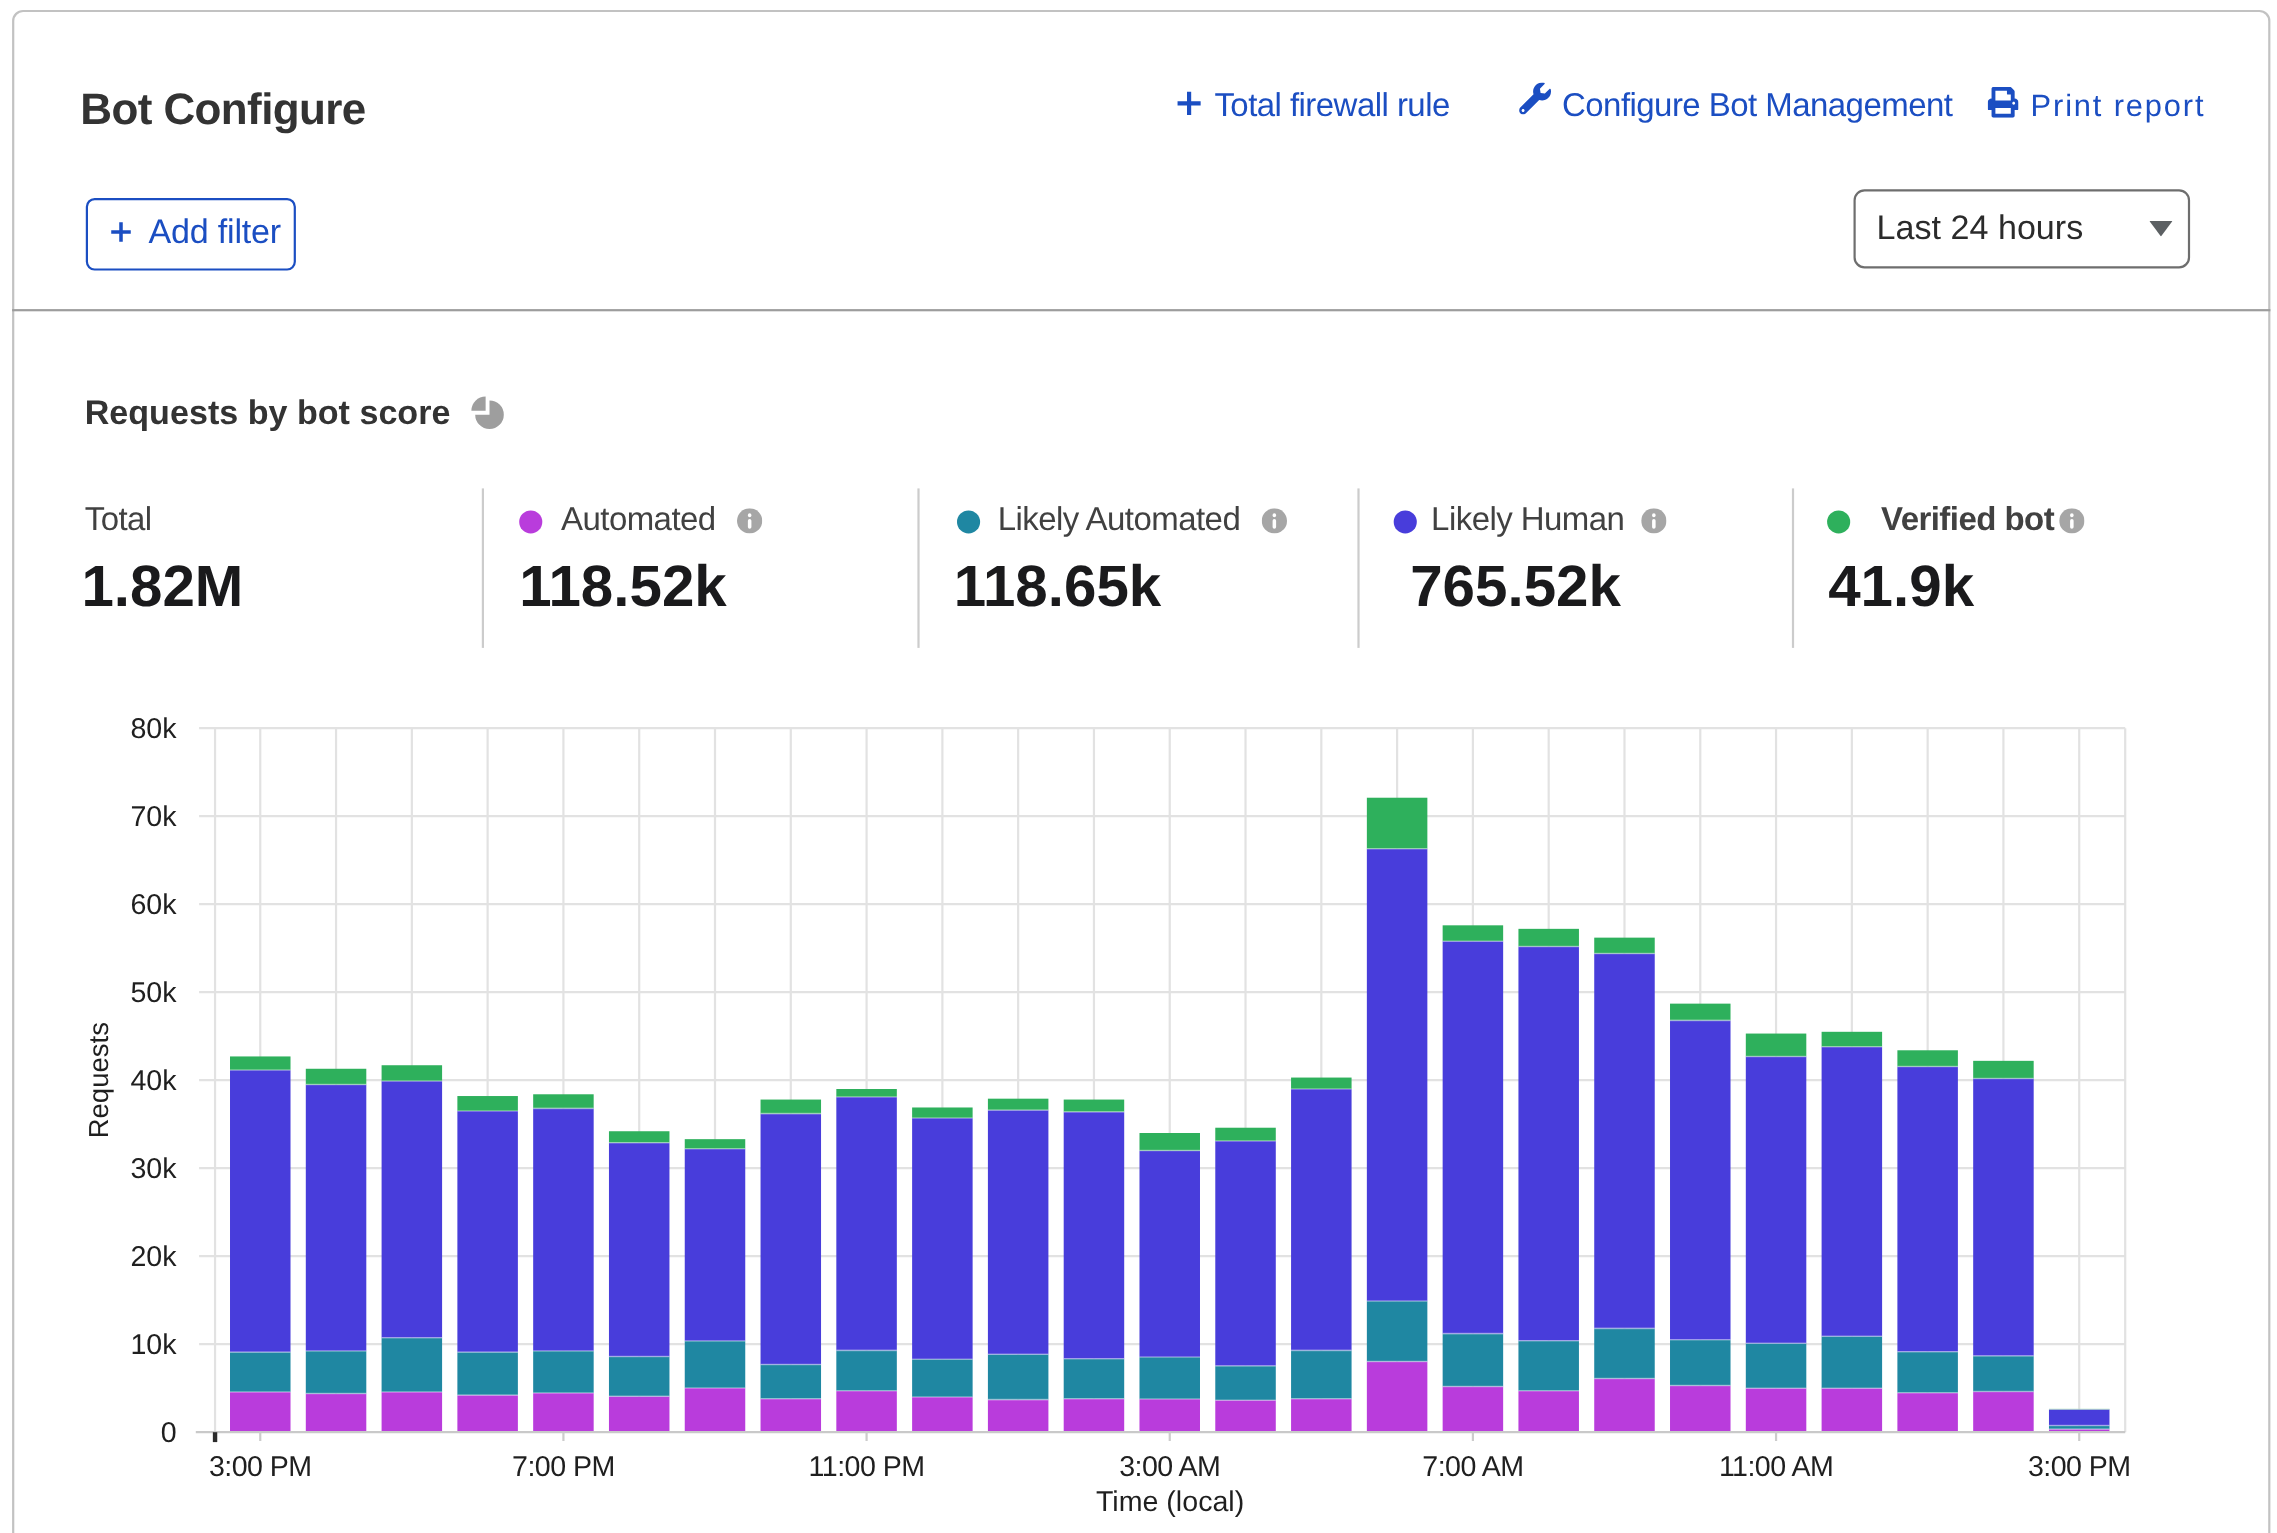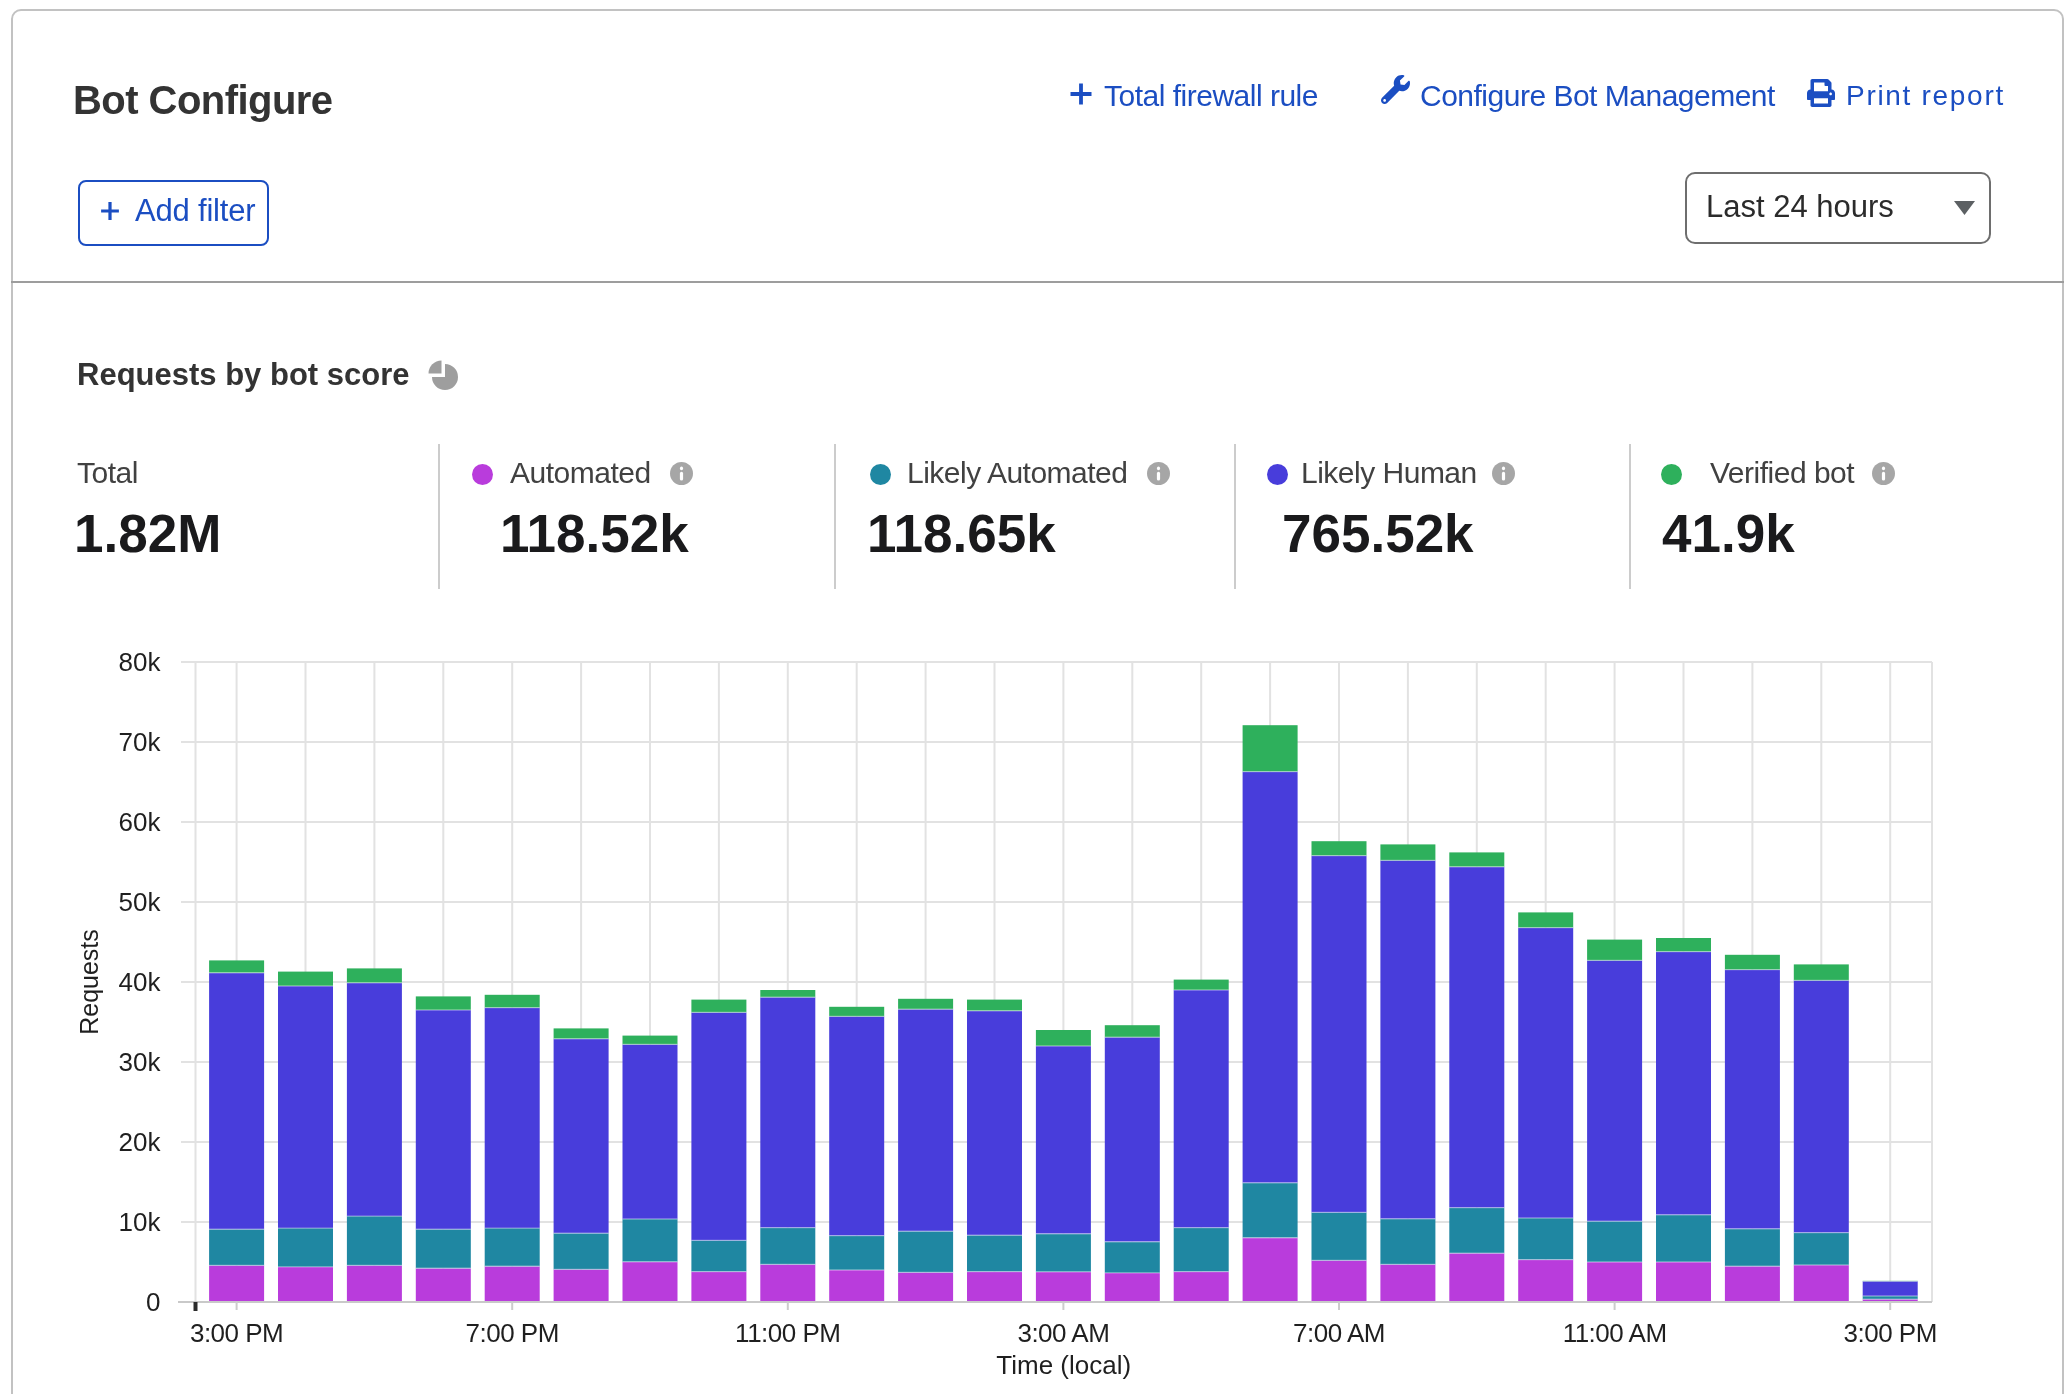--- a/index.html
+++ b/index.html
@@ -59,42 +59,42 @@
 <span class="lbl" style="left:77px; top:456px;">Total</span>
 <span class="val" style="left:74px; top:506px;">1.82M</span>
 
 <div class="dot" style="left:472px; top:463.5px; background:#b93cdc;"></div>
 <span class="lbl" style="left:510px; top:456px;">Automated</span>
 <svg class="abs" style="left:670px; top:462px" width="23" height="23" viewBox="0 0 23 23">
     <circle cx="11.5" cy="11.5" r="11.5" fill="#a6a6a6"></circle>
     <rect x="9.9" y="4.6" width="3.2" height="3.6" rx="1.6" fill="#fff"></rect>
     <rect x="9.9" y="9.8" width="3.2" height="8.8" rx="1.6" fill="#fff"></rect>
   </svg>
-<span class="val" style="left:500px; top:506px;">118.52k</span>
+<span class="val" style="left:472px; top:506px;">118.52k</span>
 
 <div class="dot" style="left:870px; top:463.5px; background:#1f87a2;"></div>
 <span class="lbl" style="left:907px; top:456px;">Likely Automated</span>
 <svg class="abs" style="left:1147px; top:462px" width="23" height="23" viewBox="0 0 23 23">
     <circle cx="11.5" cy="11.5" r="11.5" fill="#a6a6a6"></circle>
     <rect x="9.9" y="4.6" width="3.2" height="3.6" rx="1.6" fill="#fff"></rect>
     <rect x="9.9" y="9.8" width="3.2" height="8.8" rx="1.6" fill="#fff"></rect>
   </svg>
 <span class="val" style="left:867px; top:506px;">118.65k</span>
 
 <div class="dot" style="left:1267px; top:463.5px; background:#483ddb;"></div>
 <span class="lbl" style="left:1301px; top:456px;">Likely Human</span>
 <svg class="abs" style="left:1492px; top:462px" width="23" height="23" viewBox="0 0 23 23">
     <circle cx="11.5" cy="11.5" r="11.5" fill="#a6a6a6"></circle>
     <rect x="9.9" y="4.6" width="3.2" height="3.6" rx="1.6" fill="#fff"></rect>
     <rect x="9.9" y="9.8" width="3.2" height="8.8" rx="1.6" fill="#fff"></rect>
   </svg>
 <span class="val" style="left:1266px; top:506px;margin-left:16px;">765.52k</span>
 
 <div class="dot" style="left:1661px; top:463.5px; background:#2eb05c;"></div>
-<span class="lbl" style="left:1710px; top:456px;">Verified bot</span>
+<span class="lbl" style="left:1710px; top:456px;font-weight:bold;">Verified bot</span>
 <svg class="abs" style="left:1872px; top:462px" width="23" height="23" viewBox="0 0 23 23">
     <circle cx="11.5" cy="11.5" r="11.5" fill="#a6a6a6"></circle>
     <rect x="9.9" y="4.6" width="3.2" height="3.6" rx="1.6" fill="#fff"></rect>
     <rect x="9.9" y="9.8" width="3.2" height="8.8" rx="1.6" fill="#fff"></rect>
   </svg>
 <span class="val" style="left:1662px; top:506px;">41.9k</span>
 
 <svg class="abs" style="left:0; top:0;" width="2070" height="1394" viewBox="0 0 2070 1394">
 <line x1="181" y1="1222.0" x2="1932.0" y2="1222.0" stroke="#e2e2e2" stroke-width="2"></line>
 <line x1="181" y1="1142.0" x2="1932.0" y2="1142.0" stroke="#e2e2e2" stroke-width="2"></line>

